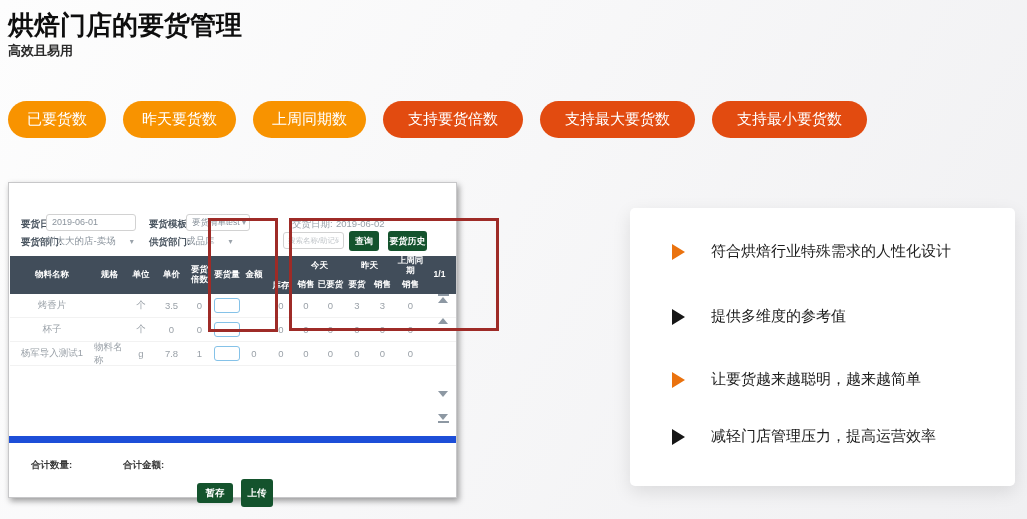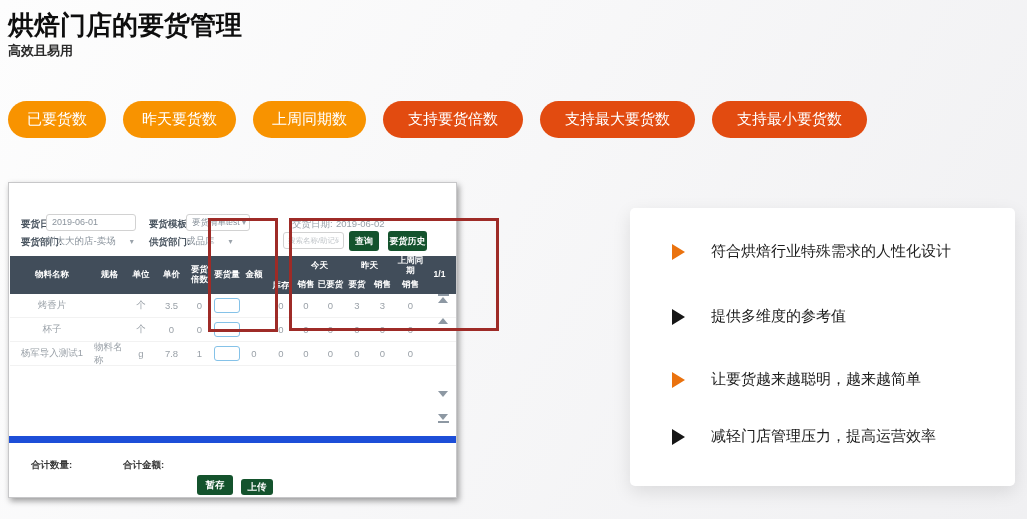--- a/index.html
+++ b/index.html
@@ -231,22 +231,22 @@
       </div>
     <div class="sicon" style="top:231px;">
         <div class="tri-down"></div>
         <div class="sbar"></div>
       </div>
     <style>.sicon{left:421px;}</style>
 
     <div class="appfooter">
       <span class="totlbl" style="left:22px;">合计数量:</span>
       <span class="totlbl" style="left:114px;">合计金额:</span>
-      <button class="btn" style="left:188px; top:32px; width:36px; height:20px; font-size:9.5px;">暂存</button>
-      <button class="btn" style="left:232px; top:36px; width:32px; height:16px; font-size:9.5px;">上传</button>
+      <button class="btn" style="left:188px; top:40px; width:36px; height:20px; font-size:9.5px;">暂存</button>
+      <button class="btn" style="left:232px; top:36px; width:32px; height:28px; font-size:9.5px;">上传</button>
     </div>
   </div>
 
   <div class="ann" style="left:208px; top:218px; width:70px; height:114px;"></div>
   <div class="ann" style="left:289px; top:218px; width:210px; height:113px;"></div>
 
   <div class="card">
     <div>
 
         <div class="feature" style="top: 34px;">

